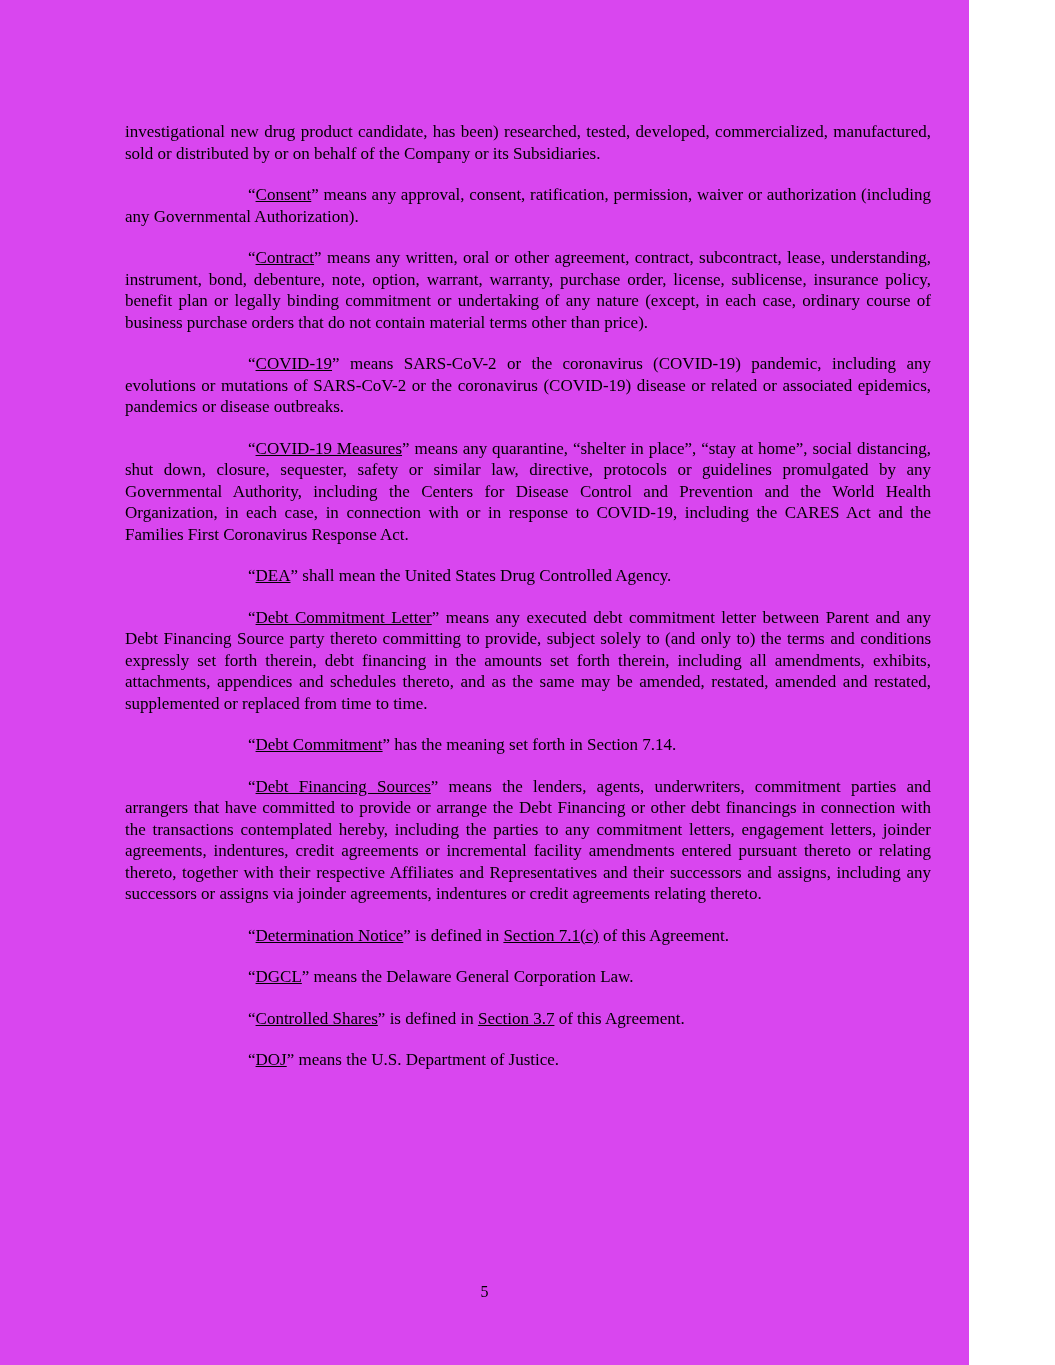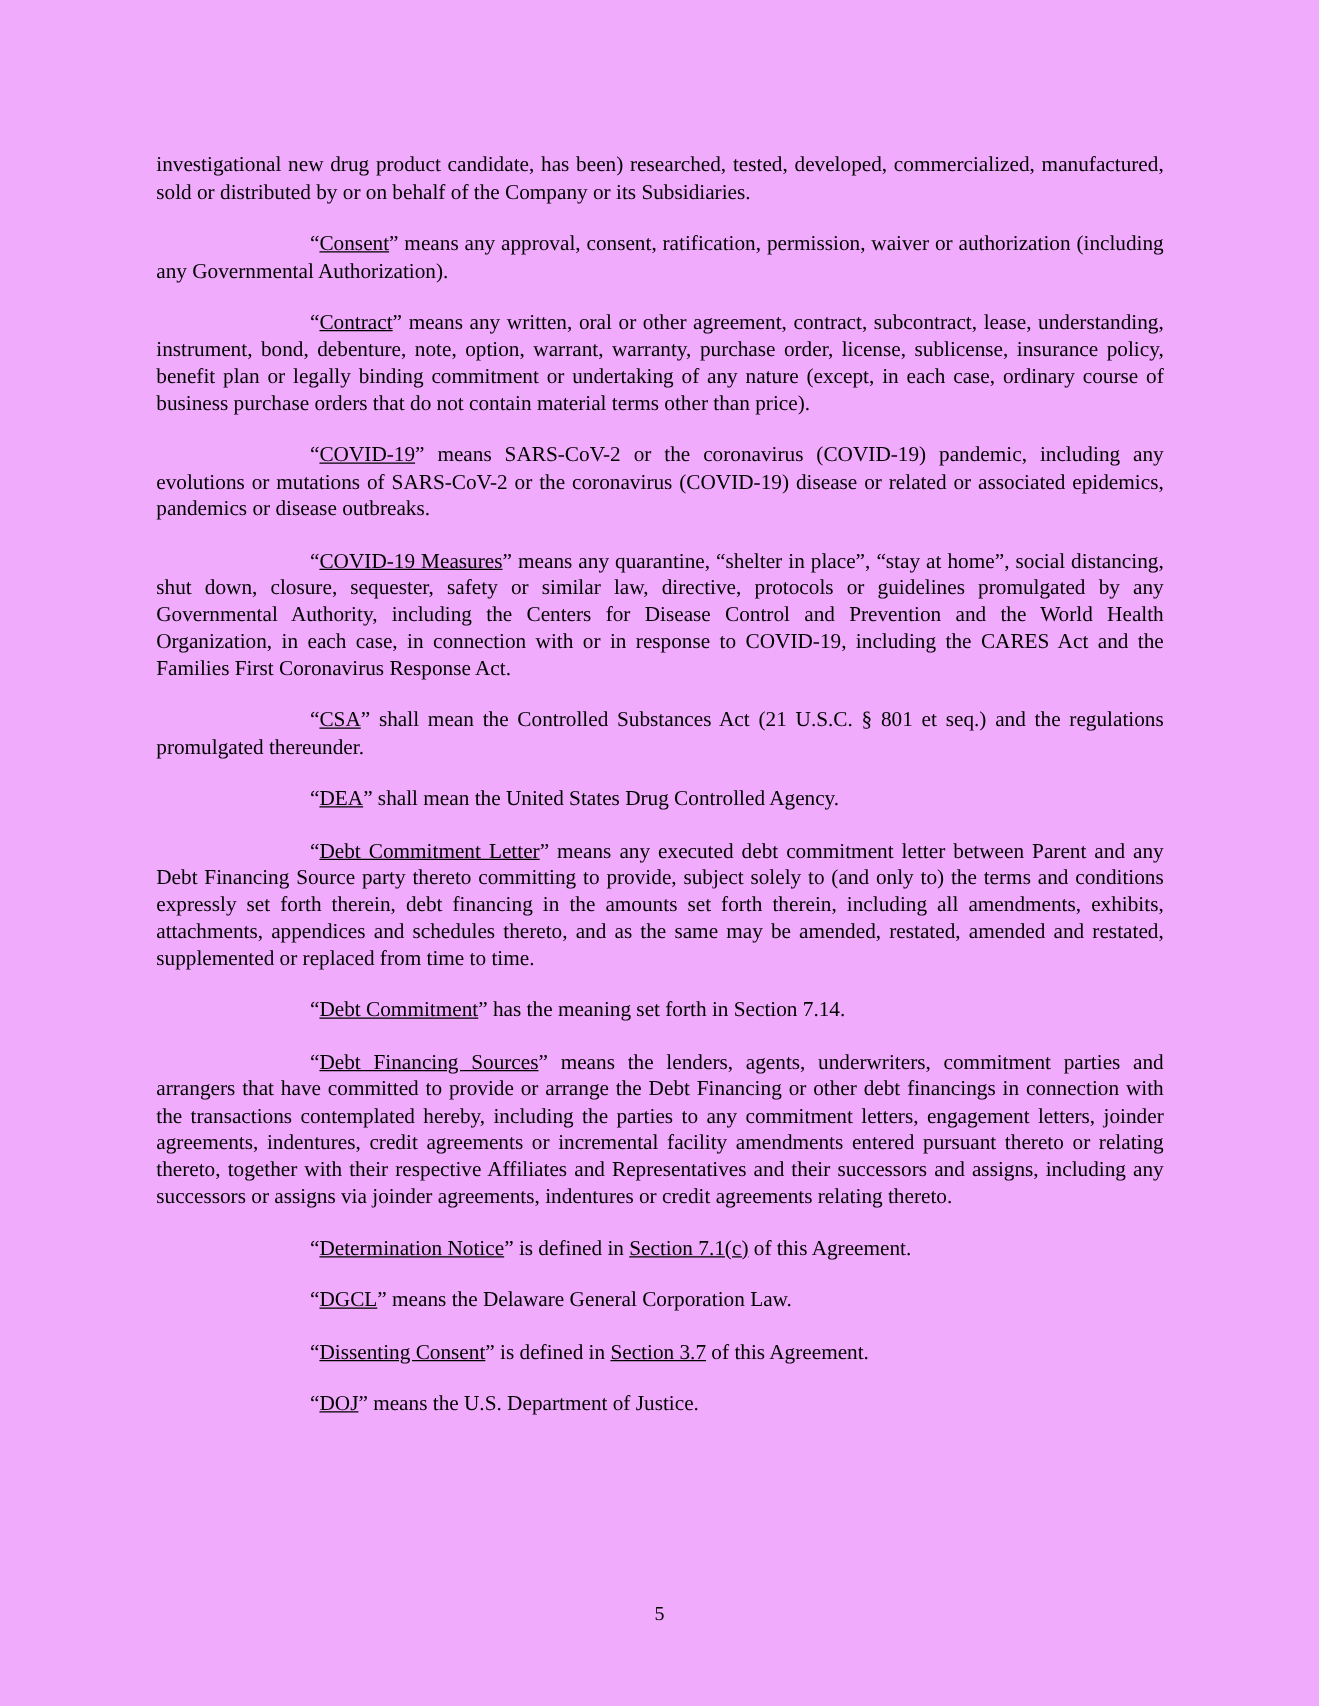--- a/index.html
+++ b/index.html
@@ -3,23 +3,23 @@
 <meta charset="utf-8">
 <title>Agreement Definitions - Page 5</title>
 <style>
   html, body {
     margin: 0;
     padding: 0;
     background: #ffffff;
   }
   .page {
     position: relative;
-    width: 1055px;
+    width: 969px;
     height: 1365px;
-    background: #f0abfc;
+    background: #d946ef;
     color: #000000;
     font-family: "Liberation Serif", "DejaVu Serif", serif;
     font-size: 17px;
     line-height: 21.5px;
     overflow: hidden;
   }
   .content {
     position: absolute;
     left: 125px;
     top: 121px;
@@ -47,24 +47,23 @@
 </head>
 <body>
 
 <div class="page">
   <div class="content">
       <p class="para"><span>investigational new drug product candidate, has been) researched, tested, developed, commercialized, manufactured, sold or distributed by or on behalf of the Company or its Subsidiaries.</span></p>
       <p class="para indent"><span>“</span><span class="u">Consent</span><span>” means any approval, consent, ratification, permission, waiver or authorization (including any Governmental Authorization).</span></p>
       <p class="para indent"><span>“</span><span class="u">Contract</span><span>” means any written, oral or other agreement, contract, subcontract, lease, understanding, instrument, bond, debenture, note, option, warrant, warranty, purchase order, license, sublicense, insurance policy, benefit plan or legally binding commitment or undertaking of any nature (except, in each case, ordinary course of business purchase orders that do not contain material terms other than price).</span></p>
       <p class="para indent"><span>“</span><span class="u">COVID-19</span><span>” means SARS-CoV-2 or the coronavirus (COVID-19) pandemic, including any evolutions or mutations of SARS-CoV-2 or the coronavirus (COVID-19) disease or related or associated epidemics, pandemics or disease outbreaks.</span></p>
       <p class="para indent"><span>“</span><span class="u">COVID-19 Measures</span><span>” means any quarantine, “shelter in place”, “stay at home”, social distancing, shut down, closure, sequester, safety or similar law, directive, protocols or guidelines promulgated by any Governmental Authority, including the Centers for Disease Control and Prevention and the World Health Organization, in each case, in connection with or in response to COVID-19, including the CARES Act and the Families First Coronavirus Response Act.</span></p>
-      <p class="para indent"><span>“</span><span class="u">CSA</span><span>” shall mean the Controlled Substances Act (21 U.S.C. § 801 et seq.) and the regulations promulgated thereunder.</span></p>
       <p class="para indent"><span>“</span><span class="u">DEA</span><span>” shall mean the United States Drug Controlled Agency.</span></p>
       <p class="para indent"><span>“</span><span class="u">Debt Commitment Letter</span><span>” means any executed debt commitment letter between Parent and any Debt Financing Source party thereto committing to provide, subject solely to (and only to) the terms and conditions expressly set forth therein, debt financing in the amounts set forth therein, including all amendments, exhibits, attachments, appendices and schedules thereto, and as the same may be amended, restated, amended and restated, supplemented or replaced from time to time.</span></p>
       <p class="para indent"><span>“</span><span class="u">Debt Commitment</span><span>” has the meaning set forth in Section 7.14.</span></p>
       <p class="para indent"><span>“</span><span class="u">Debt Financing Sources</span><span>” means the lenders, agents, underwriters, commitment parties and arrangers that have committed to provide or arrange the Debt Financing or other debt financings in connection with the transactions contemplated hereby, including the parties to any commitment letters, engagement letters, joinder agreements, indentures, credit agreements or incremental facility amendments entered pursuant thereto or relating thereto, together with their respective Affiliates and Representatives and their successors and assigns, including any successors or assigns via joinder agreements, indentures or credit agreements relating thereto.</span></p>
       <p class="para indent"><span>“</span><span class="u">Determination Notice</span><span>” is defined in </span><span class="u">Section 7.1(c)</span><span> of this Agreement.</span></p>
       <p class="para indent"><span>“</span><span class="u">DGCL</span><span>” means the Delaware General Corporation Law.</span></p>
-      <p class="para indent"><span>“</span><span class="u">Dissenting Consent</span><span>” is defined in </span><span class="u">Section 3.7</span><span> of this Agreement.</span></p>
+      <p class="para indent"><span>“</span><span class="u">Controlled Shares</span><span>” is defined in </span><span class="u">Section 3.7</span><span> of this Agreement.</span></p>
       <p class="para indent"><span>“</span><span class="u">DOJ</span><span>” means the U.S. Department of Justice.</span></p>
     </div>
   <div class="page-number">5</div>
 </div>
 
 </body></html>

